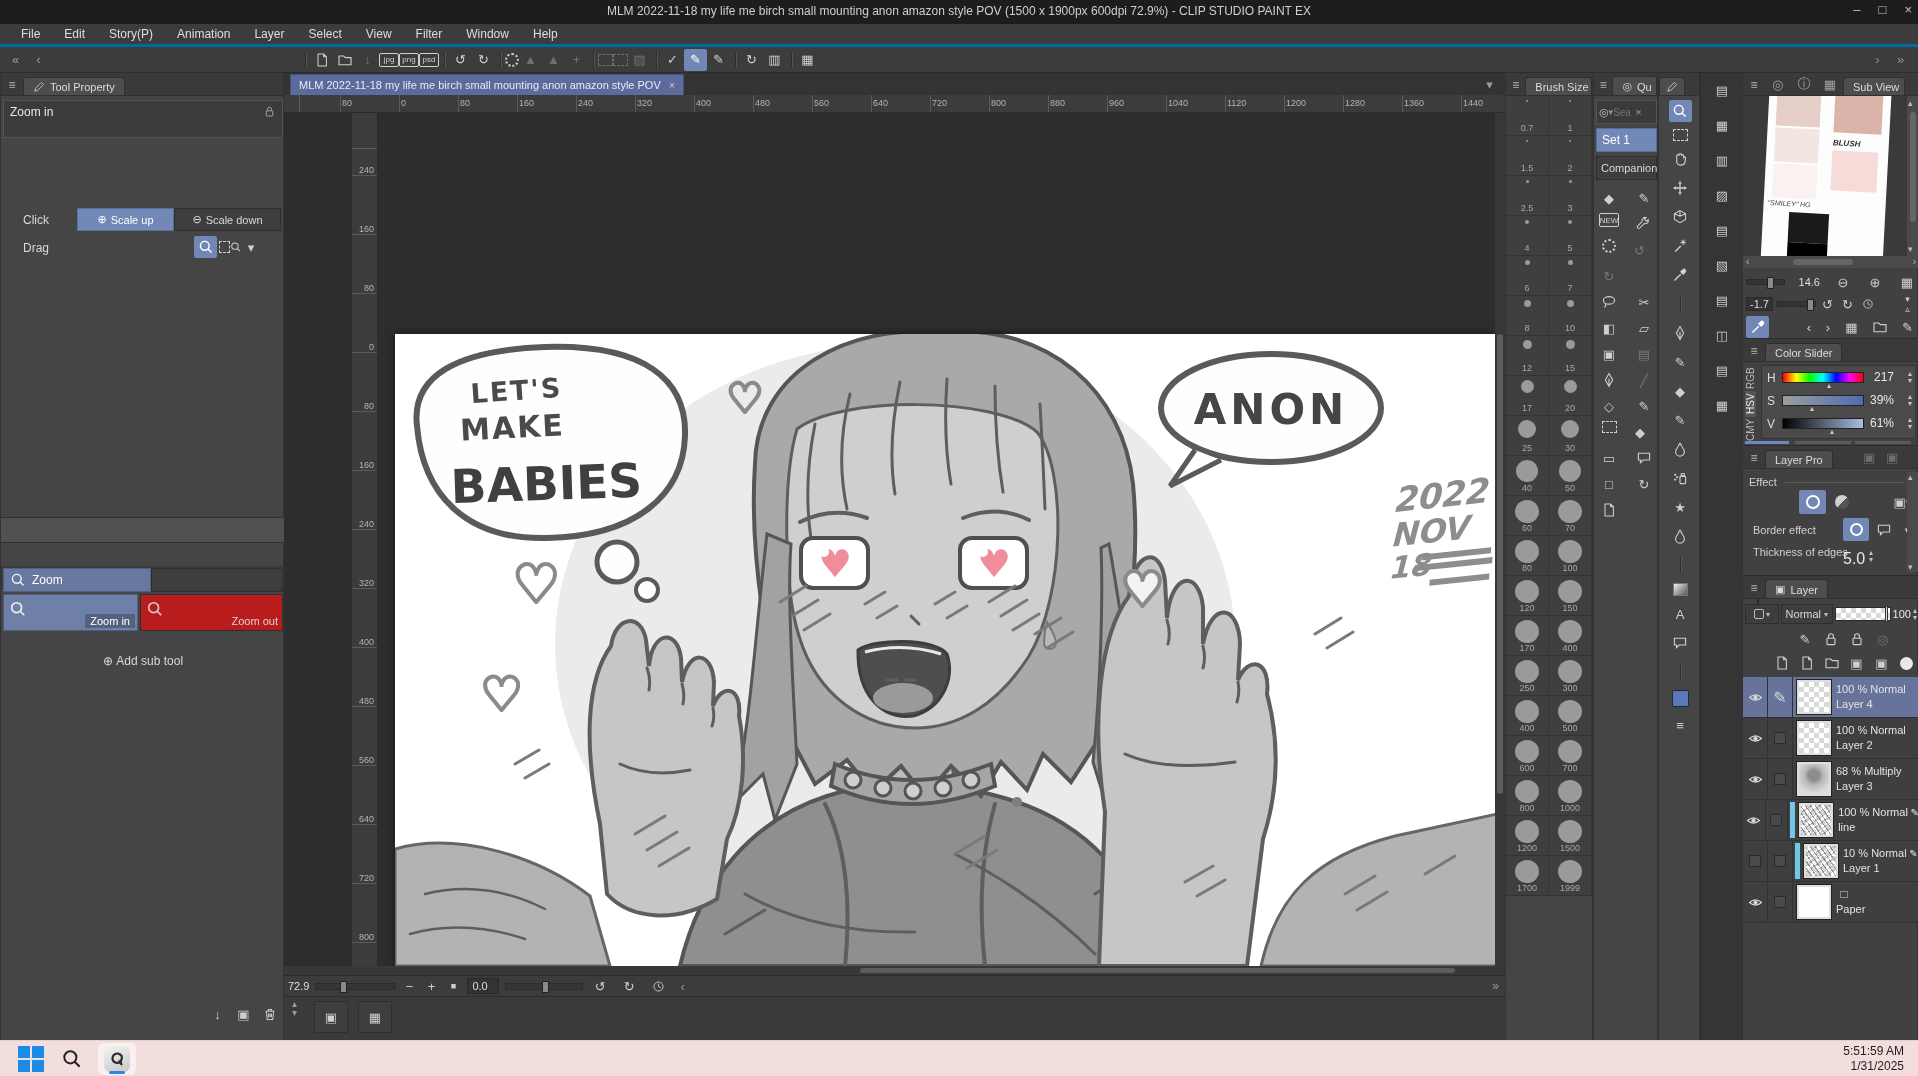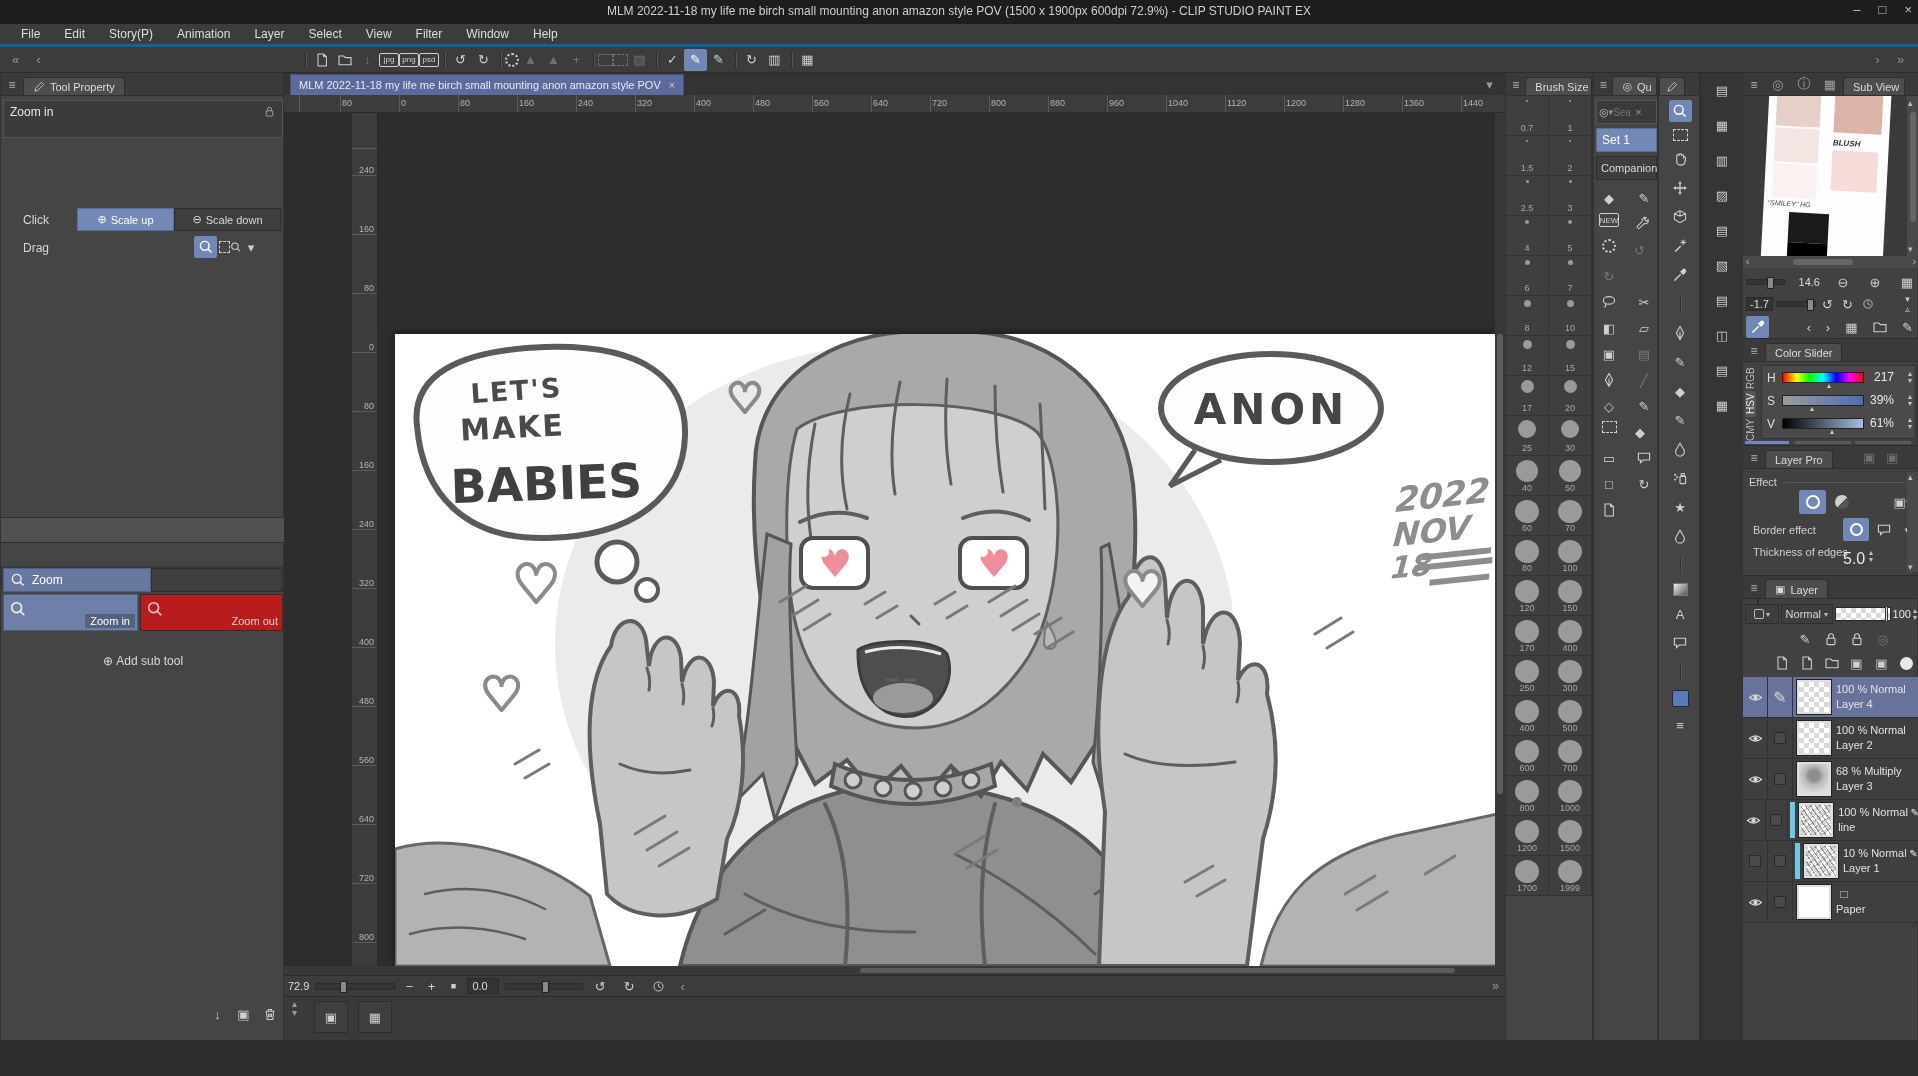--- a/index.html
+++ b/index.html
@@ -1116,13 +1116,38 @@
           </span>
         <span class="lcell">
             <span class="chk"></span>
           </span>
         <span class="thumb"></span>
         <span class="ltext"><span class="icon" style="width:16px;height:14px;font-size:12px">□</span><br><span>Paper</span></span>
       </div>
     </div>
   </div>
 
+  <div class="abs" style="left:0;top:1040px;width:1918px;height:36px;background:#f2dedd;border-top:1px solid #e3cfce;display:flex;align-items:center">
+    <span style="margin-left:18px;width:26px;height:26px;display:inline-grid;grid-template-columns:12px 12px;grid-gap:2px;align-content:center;justify-content:center">
+      <span style="width:12px;height:12px;background:#1e8ae8"></span>
+        <span style="width:12px;height:12px;background:#1e8ae8"></span>
+        <span style="width:12px;height:12px;background:#1e8ae8"></span>
+        <span style="width:12px;height:12px;background:#1e8ae8"></span>
+    </span>
+    <span class="icon" style="margin-left:14px;width:28px;height:28px;color:#222">
+        <svg class="isvg" style="width:22px;height:22px;stroke-width:1.6">
+          <use href="#sym-mag"></use>
+        </svg>
+      </span>
+    <span style="margin-left:12px;width:38px;height:32px;background:#fbf0ef;border-radius:6px;display:inline-flex;align-items:center;justify-content:center;position:relative">
+      <span style="width:26px;height:26px;background:linear-gradient(160deg,#f2f2f2,#c9c9c9);border-radius:6px;display:inline-flex;align-items:center;justify-content:center">
+        <svg width="18" height="18" viewBox="0 0 20 20">
+            <path d="M14.5 13 C9 16 4.5 13 5 8.5 C5.5 4.5 10 2.5 13.5 5 C16.5 7 16 11 13 12.5 L15 16" stroke="#2b2b2b" stroke-width="2.4" fill="none" stroke-linecap="round"></path>
+          </svg>
+      </span>
+      <span style="position:absolute;bottom:1px;width:16px;height:3px;background:#2b88e8;border-radius:2px"></span>
+    </span>
+    <span style="margin-left:auto;margin-right:14px;text-align:right;color:#1f1f1f;font-size:12px;line-height:15px">
+      <span>5:51:59 AM</span><br>
+      <span>1/31/2025</span>
+    </span>
+  </div>
 </div>
 
 </body></html>

